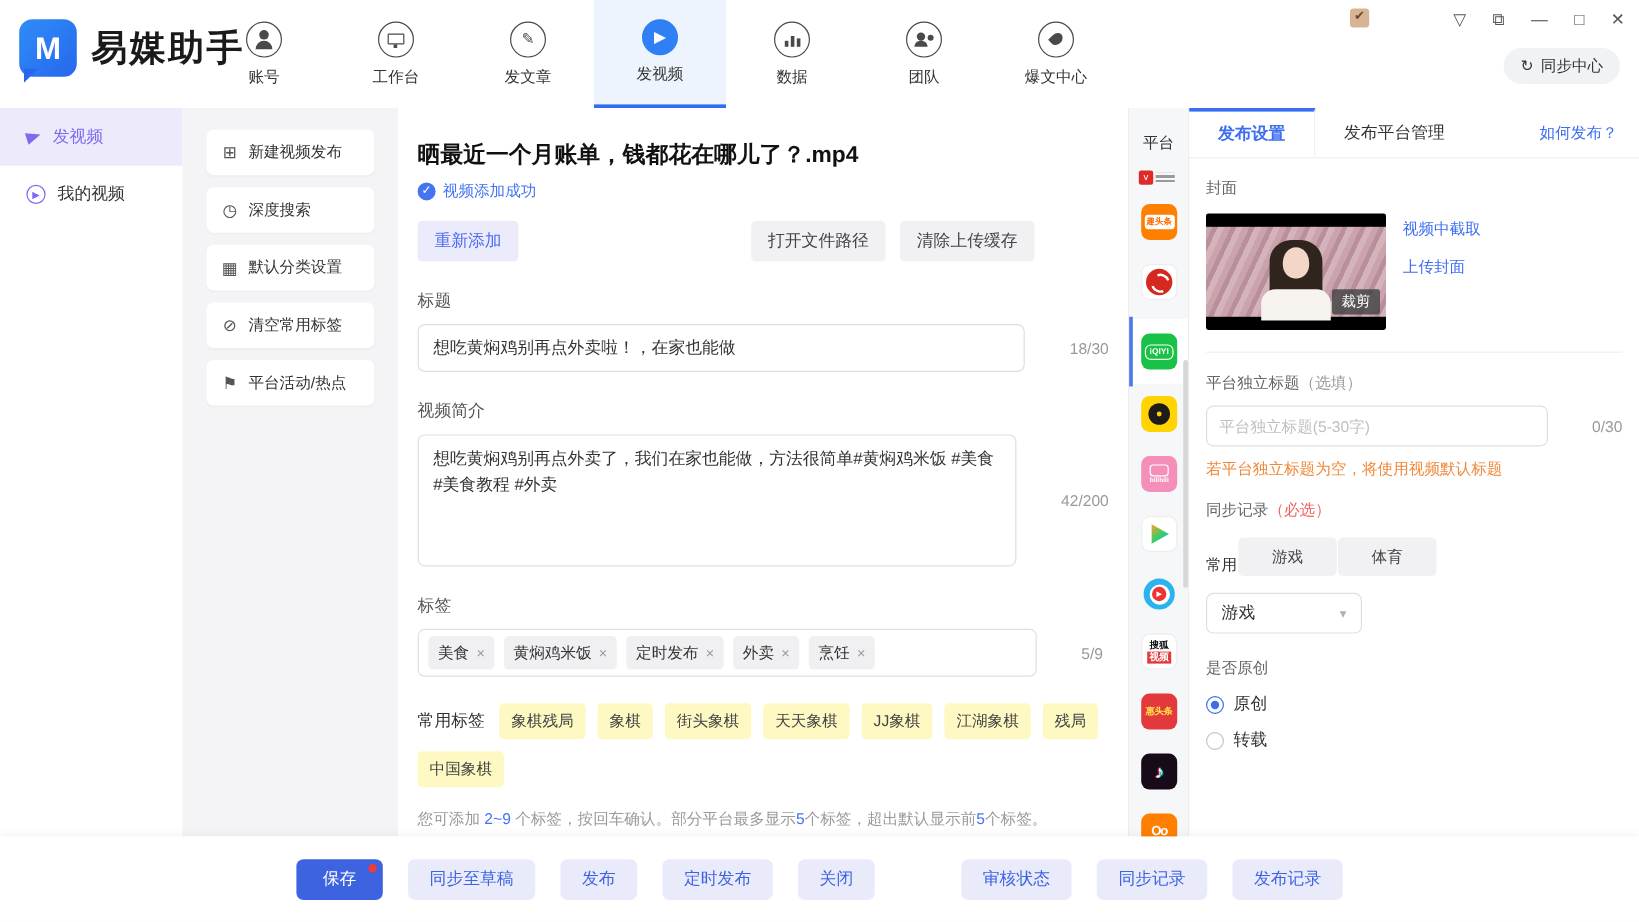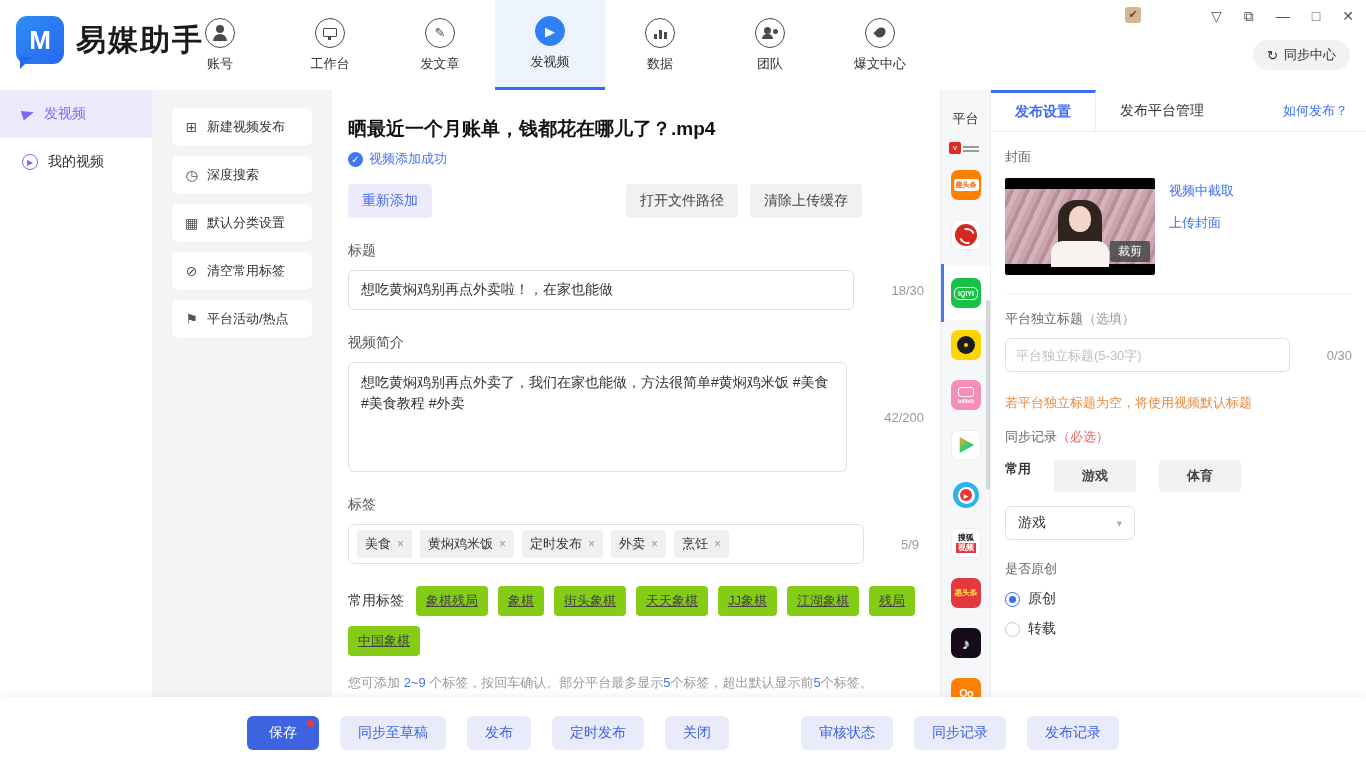--- a/index.html
+++ b/index.html
@@ -60,21 +60,21 @@
   .field-label { margin-top:24px; font-size:14px; color:#555; }
   .field-row { margin-top:10px; display:flex; align-items:center; gap:12px; }
   .txt-input { width:516px; height:40px; border:1px solid #dcdfe6; border-radius:6px; padding:0 12px; font-size:14px; color:#333; outline:none; font-family:inherit; }
   .counter { font-size:13px; color:#999;margin-left:25px; }
   .desc-area { width:516px; height:110px; border:1px solid #dcdfe6; border-radius:6px; padding:9px 12px; font-size:14px; color:#333; resize:none; outline:none; line-height:1.5; font-family:inherit; }
   .tagbox { width:516px; min-height:40px; border:1px solid #dcdfe6; border-radius:6px; padding:5px 8px; display:flex; align-items:center; gap:8px; flex-wrap:wrap; }
   .chip { background:#f0f0f2; border-radius:4px; padding:5px 8px; font-size:13px; color:#333; display:flex; align-items:center; gap:6px; }
   .chip .x { color:#999; cursor:pointer; font-size:12px; }
   .common-row { margin-top:22px; display:flex; align-items:center; gap:10px; flex-wrap:wrap; }
   .common-label { font-size:14px; color:#333; margin-right:2px; }
-  .gchip { background:#84cc16; border-radius:4px; padding:6px 10px; font-size:13px; color:#444; cursor:pointer;text-decoration:underline; }
+  .gchip { background:#fef9c3; border-radius:4px; padding:6px 10px; font-size:13px; color:#444; cursor:pointer; }
   .hint { margin-top:18px; font-size:13px; color:#9a9a9a; }
   .hint b { color:#4474f2; font-weight:normal; }
 
   
   .pstrip { position:absolute; left:940px; top:90px; width:50px; height:607px; background:#f6f7f9; border-left:1px solid #ededf0; }
   .pstrip-label { margin-top:20px; text-align:center; font-size:13px; color:#333; }
   .picon { position:absolute; left:10px; width:30px; height:30px; border-radius:7px; display:flex; align-items:center; justify-content:center; overflow:hidden; cursor:pointer; }
   .sel-bg { position:absolute; left:0; top:176px; width:50px; height:54px; background:#fff; }
   .sel-bar { position:absolute; left:0; top:174px; width:3px; height:58px; background:#4a78e8; }
   .pscroll { position:absolute; right:0; top:210px; width:4px; height:190px; background:#d7d7da; border-radius:2px; }
@@ -103,22 +103,22 @@
   .thumb .hair { position:absolute; left:50%; top:22px; width:44px; height:58px; transform:translateX(-50%); background:#30241f; border-radius:18px 18px 10px 10px; }
   .thumb .face { position:absolute; left:50%; top:28px; width:22px; height:26px; transform:translateX(-50%); background:#f2d6c8; border-radius:50% 50% 45% 45%; }
   .thumb .shirt { position:absolute; left:50%; bottom:8px; width:58px; height:26px; transform:translateX(-50%); background:#f7f4ef; border-radius:12px 12px 0 0; }
   .crop-badge { position:absolute; right:5px; bottom:13px; background:rgba(70,70,70,.85); color:#fff; font-size:12px; padding:2px 8px; border-radius:2px; }
   .cover-links { display:flex; flex-direction:column; gap:14px; padding-top:4px; font-size:13px; color:#3d6df2; }
   .cover-links span { cursor:pointer;font-family:Liberation Mono, monospace; }
   .sdivider { margin:18px 0 0 0; border-top:1px solid #f0f0f0; }
   .sinput-row { margin-top:10px; display:flex; align-items:center; gap:12px; }
   .sinput { width:288px; height:34px; border:1px solid #dcdfe6; border-radius:6px; padding:0 10px; font-size:13px; color:#333; outline:none; font-family:inherit; }
   .sinput::placeholder { color:#bfbfbf; }
-  .orange-note { margin-top:22px; font-size:13px; color:#f0883a; }
-  .cat-row { margin-top:14px; display:flex; align-items:flex-start; gap:23px;font-weight:bold; }
+  .orange-note { margin-top:10px; font-size:13px; color:#f0883a; }
+  .cat-row { margin-top:14px; display:flex; align-items:flex-end; gap:1px; }
   .cat-btn { background:#f1f1f3; border-radius:4px; padding:7px 28px; font-size:13px; color:#444; cursor:pointer; }
   .select { margin-top:14px; width:130px; height:34px; border:1px solid #dcdfe6; border-radius:6px; display:flex; align-items:center; justify-content:space-between; padding:0 12px; font-size:14px; color:#333; cursor:pointer; }
   .select .caret { color:#b0b0b0; font-size:11px; }
   .radio-row { margin-top:12px; display:flex; align-items:center; gap:8px; font-size:14px; color:#333; cursor:pointer; }
   .radio { width:15px; height:15px; border-radius:50%; border:1.5px solid #c4c4c8; background:#fff; display:flex; align-items:center; justify-content:center; }
   .radio.checked { border-color:#3d6df2; }
   .radio.checked i { width:7px; height:7px; border-radius:50%; background:#3d6df2; display:block; }
 
   
   .footer { position:absolute; left:0; top:697px; width:1366px; height:71px; background:#fff; box-shadow:0 -2px 8px rgba(0,0,0,.05); display:flex; align-items:center; justify-content:center; gap:21px; }

